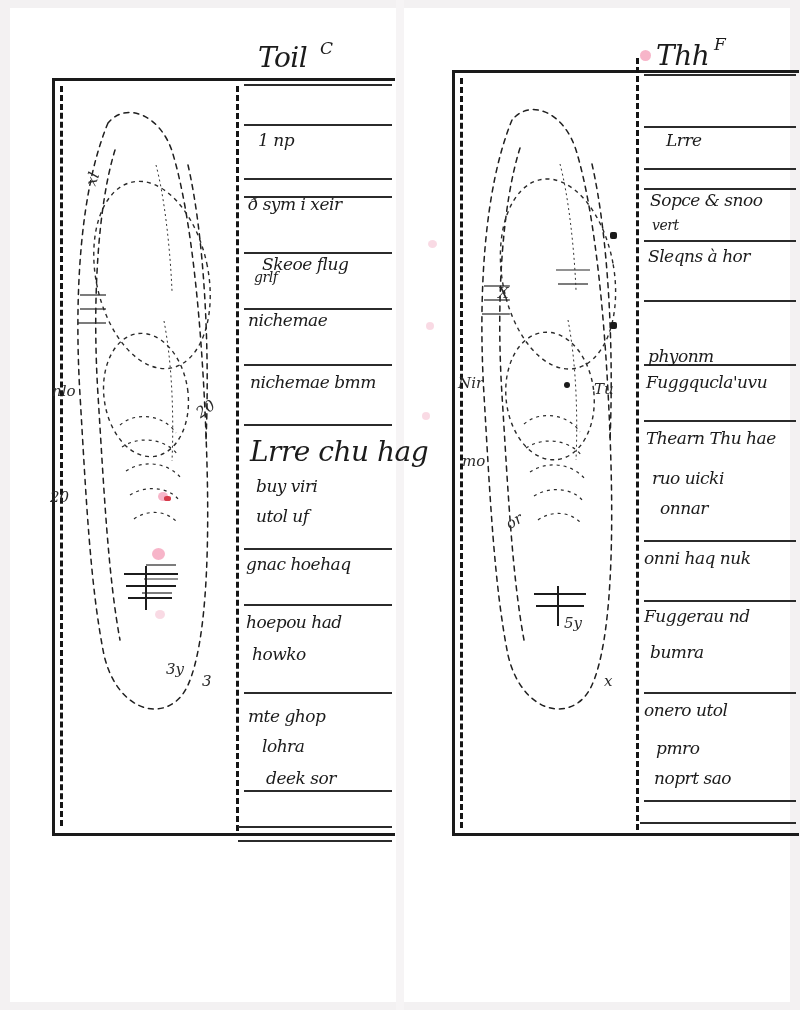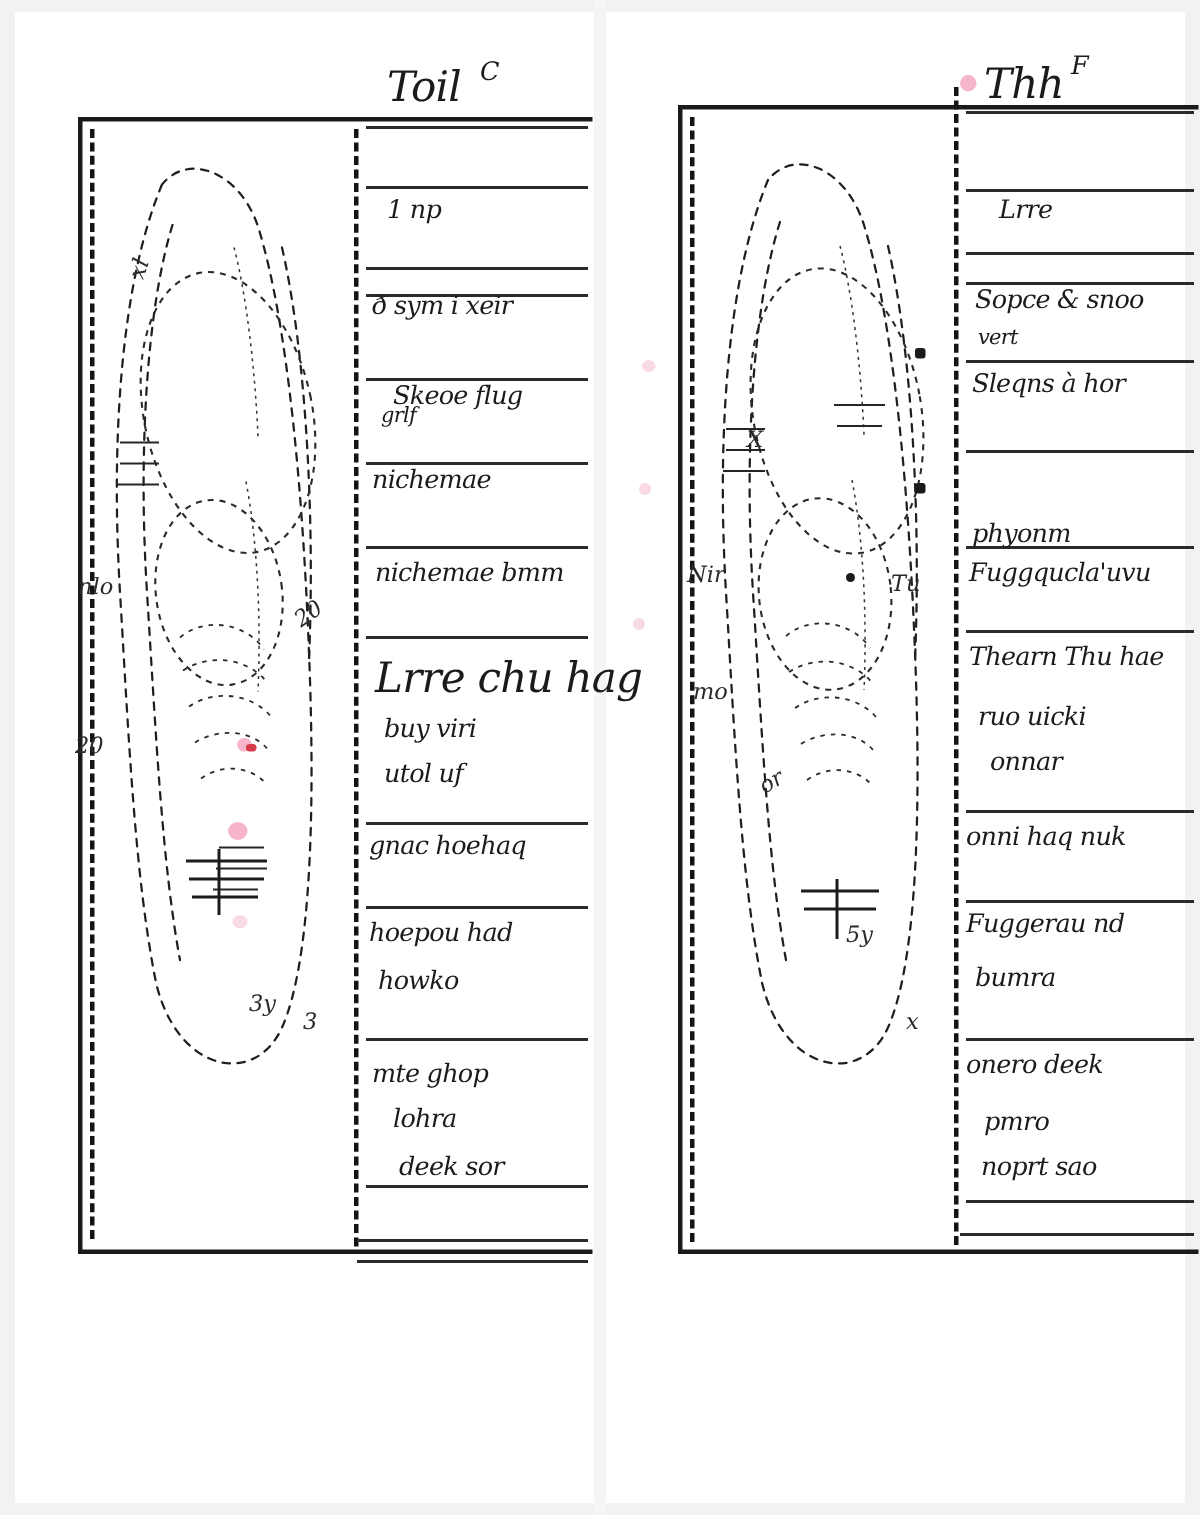--- a/index.html
+++ b/index.html
@@ -258,21 +258,21 @@
     <div class="hand sm" style="left:248px; top:218px;">vert</div>
     <div class="hand md" style="left:244px; top:248px;">Sleqns à hor</div>
     <div class="hand md" style="left:244px; top:308px;margin-top:40px;">phyonm</div>
     <div class="hand md" style="left:242px; top:374px;">Fuggqucla'uvu</div>
     <div class="hand md" style="left:242px; top:430px;">Thearn Thu hae</div>
     <div class="hand md" style="left:248px; top:470px;">ruo uicki</div>
     <div class="hand md" style="left:256px; top:500px;">onnar</div>
     <div class="hand md" style="left:240px; top:550px;">onni haq nuk</div>
     <div class="hand md" style="left:240px; top:608px;">Fuggerau nd</div>
     <div class="hand md" style="left:246px; top:644px;">bumra</div>
-    <div class="hand md" style="left:240px; top:702px;">onero deek</div>
+    <div class="hand md" style="left:240px; top:702px;">onero utol</div>
     <div class="hand md" style="left:252px; top:740px;">pmro</div>
     <div class="hand md" style="left:250px; top:770px;">noprt sao</div>
 
     <svg class="sketch" style="left:56px; top:90px;" width="180" height="640" viewBox="0 0 180 640">
       <g fill="none" stroke="#1f1f1f" stroke-width="1.5" stroke-dasharray="5 5" stroke-linecap="round">
         <path d="M52 30 C24 98 18 205 24 305 C30 405 34 495 48 565 C62 625 114 635 132 595
                  C152 550 154 445 150 345 C146 240 136 125 116 60 C104 22 70 8 52 30 Z"></path>
         <path d="M60 58 C42 115 36 210 42 305 C48 400 52 485 64 550"></path>
         <path d="M132 74 C148 145 154 255 150 350"></path>
       </g>

